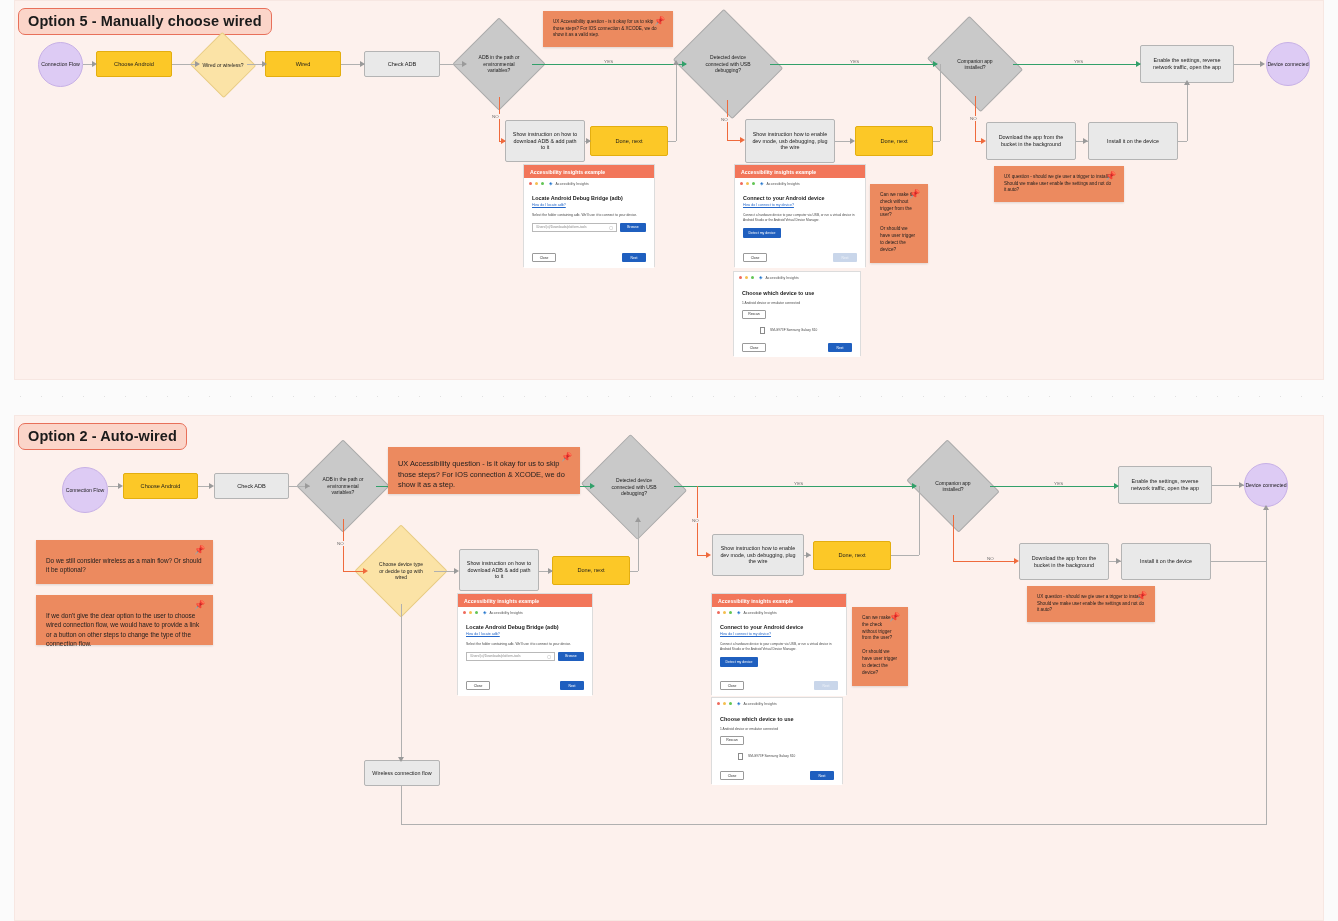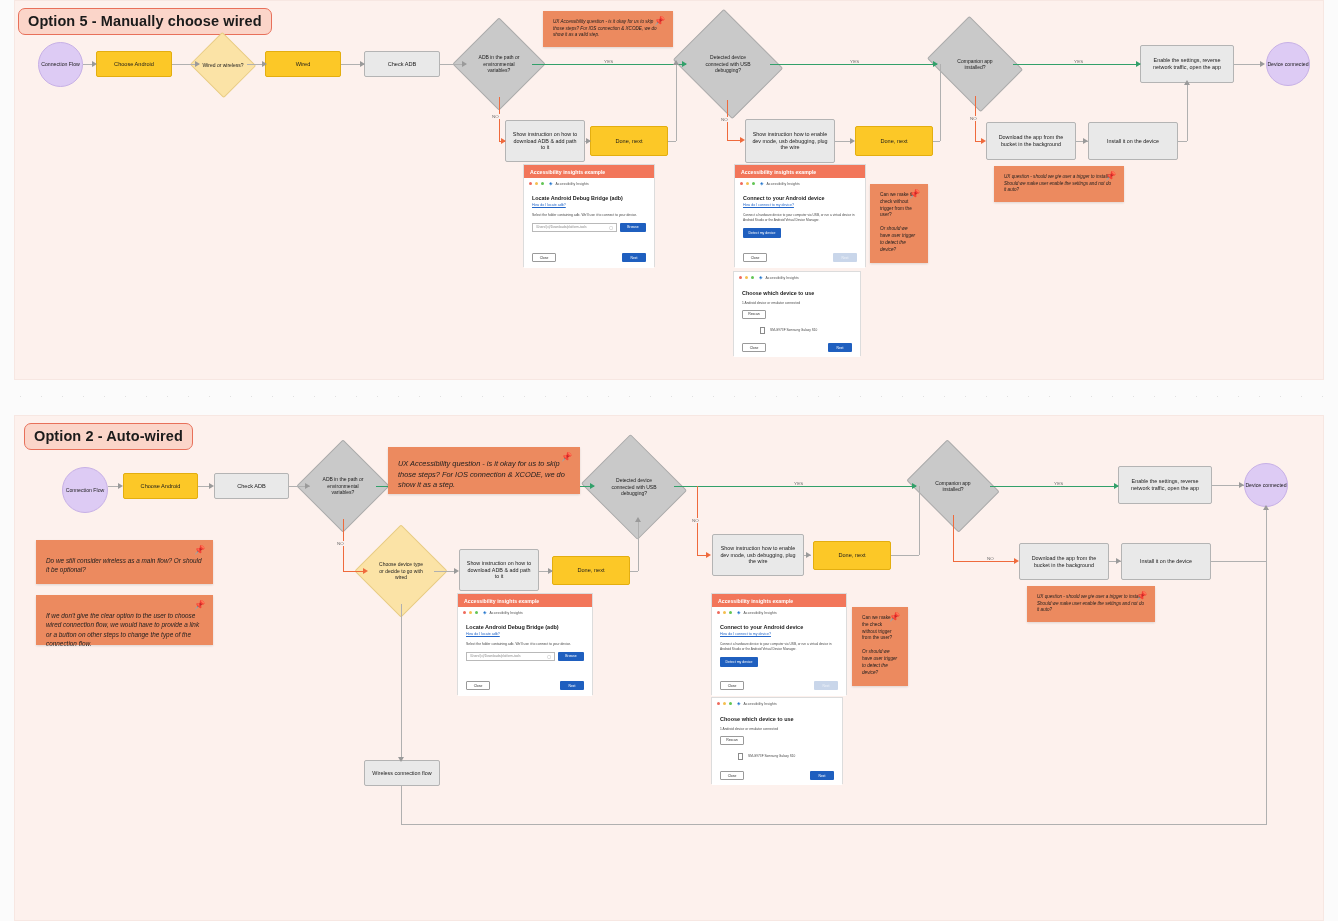--- a/index.html
+++ b/index.html
@@ -75,21 +75,21 @@
                background:#fdf1ed; padding:0 2px; }
 
   
   .sticky{
     position:absolute; background:#ec8a5f; color:#1d1d1d;
     padding:8px 10px 8px 10px; line-height:1.45;
     box-shadow:0 1px 2px rgba(0,0,0,.12);
   }
   .sticky .pin{ position:absolute; right:7px; top:4px; font-size:9px; }
   .sticky p{ margin:0 0 7px 0; }
-  .sticky p:last-child{ margin-bottom:0;font-style:italic; }
+  .sticky p:last-child{ margin-bottom:0; }
 
   
   .shot{ position:absolute; background:#fff; border:1px solid #dcdcdc; }
   .shot-hdr{ background:#f2765a; color:#fff; font-weight:700; display:flex;
              align-items:center; padding-left:6px; }
   .shot-body{ position:relative; background:#fff; }
   .winbar{ display:flex; align-items:center; gap:3px; padding:3px 5px; }
   .dot{ width:3px; height:3px; border-radius:50%; display:inline-block; }
   .dot.r{ background:#ef6a5c;} .dot.y{ background:#f5bf4f;} .dot.g{ background:#62c554;}
   .ai-logo{ color:#0f69c9; font-size:4.5px; margin-left:2px; }
@@ -290,21 +290,21 @@
       </div>
     </div>
     <div class="sh-footer" style="padding:0 8px 5px 8px;">
       <div class="btn-outline" style="width:24px; height:9px; font-size:3.4px;">Close</div>
       <div class="btn-primary" style="width:24px; height:9px; font-size:3.4px;">Next</div>
     </div>
   </div>
 </div>
 
 <div class="frame" id="frame-2"></div>
-<div class="frame-title" style="left:24px; top:423px;">Option 2 - Auto-wired</div>
+<div class="frame-title" style="left:18px; top:423px;">Option 2 - Auto-wired</div>
 
 <div class="node oval" style="left:62px; top:467px; width:46px; height:46px; font-size:5.2px;">Connection Flow</div>
 <div class="node rect-yellow" style="left:123px; top:473px; width:75px; height:26px; font-size:5.6px;">Choose Android</div>
 <div class="node rect" style="left:214px; top:473px; width:75px; height:26px; font-size:5.6px;">Check ADB</div>
 <div class="diamond-wrap diamond-gray" style="left:310px; top:453px; width:66px; height:66px;">
   <div class="dshape"></div>
   <div class="dlabel" style="font-size:5px; padding:0 10px;">ADB in the path or environmental variables?</div>
 </div>
 <div class="diamond-wrap diamond-yellow" style="left:368px; top:538px; width:66px; height:66px;">
   <div class="dshape"></div>

